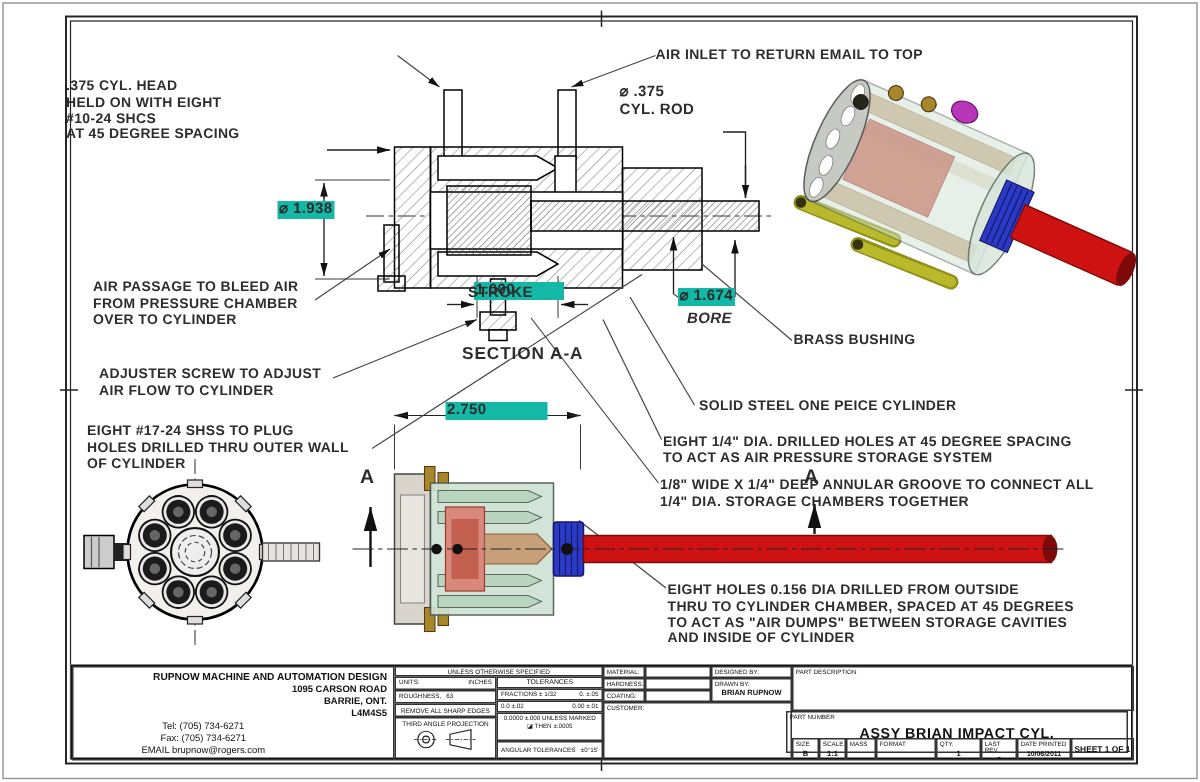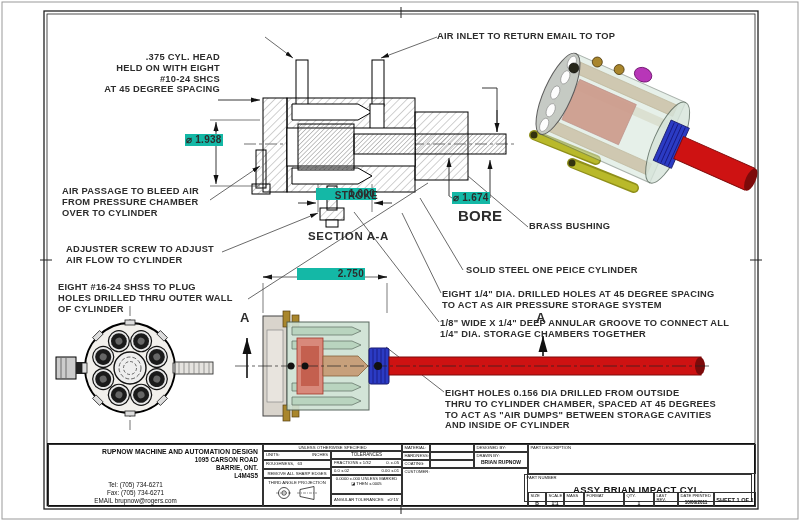--- a/index.html
+++ b/index.html
@@ -1,21 +1,21 @@
 <!DOCTYPE html>
 <html><head>
 <meta charset="utf-8">
 <style>
   html,body{margin:0;padding:0;background:#fff;}
   .sheet{position:relative;width:800px;height:521px;background:#fff;overflow:hidden;
          font-family:"Liberation Sans",sans-serif;}
   svg{position:absolute;left:0;top:0;}
   .co{position:absolute;font-weight:bold;font-size:9.3px;line-height:1.16;color:#2d2d2d;
       letter-spacing:.25px;white-space:pre-line;z-index:5;}
-  .ctr{text-align:right;}
+  .ctr{text-align:left;}
   .nw{white-space:nowrap;}
   .dim{font-size:10px;background:#14b8a6;padding:0 1px;z-index:5;}
   .big{font-size:11.5px;letter-spacing:.6px;text-align:right;}
   .mk{font-size:13px;letter-spacing:0;}
   
   .tb{position:absolute;left:47px;top:443px;width:708px;height:63px;border:1.2px solid #111;
       box-sizing:border-box;z-index:6;background:#fff;color:#111;}
   .c{position:absolute;border:0.7px solid #333;box-sizing:border-box;overflow:hidden;}
   .lb{font-size:4.2px;line-height:1.1;padding:0.5px 1.5px;color:#111;}
   .v5{font-size:5px;font-weight:bold;text-align:center;}
@@ -295,34 +295,36 @@
       <ellipse cx="622" cy="66" rx="9" ry="7" fill="#b836b8" stroke="#6a116a" stroke-width="0.8"></ellipse>
     </g>
   </g>
 </svg>
 
 <div class="co ctr" style="left:44px;top:52px;width:176px;">.375 CYL. HEAD
 HELD ON WITH EIGHT
 #10-24 SHCS
 AT 45 DEGREE SPACING</div>
 <div class="co nw" style="left:437px;top:31px;">AIR INLET TO RETURN EMAIL TO TOP</div>
+<div class="co ctr dim" style="left:412px;top:56px;width:74px;background:none;">⌀ .375
+CYL. ROD</div>
 <div class="co dim" style="left:185px;top:134px;">⌀ 1.938</div>
 <div class="co" style="left:66px;top:244px;">ADJUSTER SCREW TO ADJUST
 AIR FLOW TO CYLINDER</div>
 <div class="co" style="left:62px;top:186px;">AIR PASSAGE TO BLEED AIR
 FROM PRESSURE CHAMBER
 OVER TO CYLINDER</div>
-<div class="co" style="left:58px;top:282px;">EIGHT #16-24 SHSS TO PLUG
+<div class="co" style="left:58px;top:282px;">EIGHT #17-24 SHSS TO PLUG
 HOLES DRILLED THRU OUTER WALL
 OF CYLINDER</div>
 <div class="co ctr dim" style="left:316px;top:188px;width:58px;">1.000</div>
 <div class="co ctr" style="left:312px;top:190px;width:66px;font-size:10px;">STROKE</div>
 <div class="co big nw" style="left:308px;top:230px;">SECTION A-A</div>
 <div class="co dim" style="left:452px;top:192px;">⌀ 1.674</div>
-<div class="co" style="left:458px;top:207px;font-size:15px;">BORE</div>
+<div class="co" style="left:458px;top:207px;font-size:10px;font-style:italic;">BORE</div>
 <div class="co nw" style="left:529px;top:221px;">BRASS BUSHING</div>
 <div class="co nw" style="left:466px;top:265px;">SOLID STEEL ONE PEICE CYLINDER</div>
 <div class="co" style="left:442px;top:289px;">EIGHT 1/4" DIA. DRILLED HOLES AT 45 DEGREE SPACING
 TO ACT AS AIR PRESSURE STORAGE SYSTEM</div>
 <div class="co" style="left:440px;top:318px;">1/8" WIDE X 1/4" DEEP ANNULAR GROOVE TO CONNECT ALL
 1/4" DIA. STORAGE CHAMBERS TOGETHER</div>
 <div class="co" style="left:445px;top:388px;">EIGHT HOLES 0.156 DIA DRILLED FROM OUTSIDE
 THRU TO CYLINDER CHAMBER, SPACED AT 45 DEGREES
 TO ACT AS "AIR DUMPS" BETWEEN STORAGE CAVITIES
 AND INSIDE OF CYLINDER</div>

